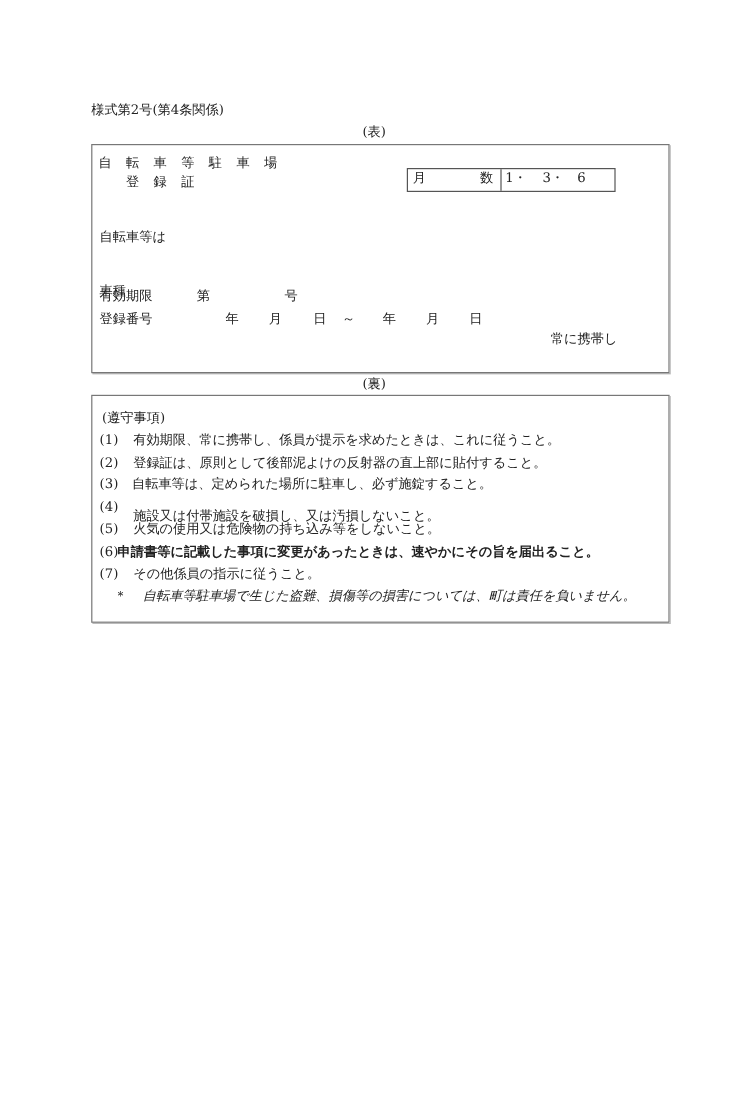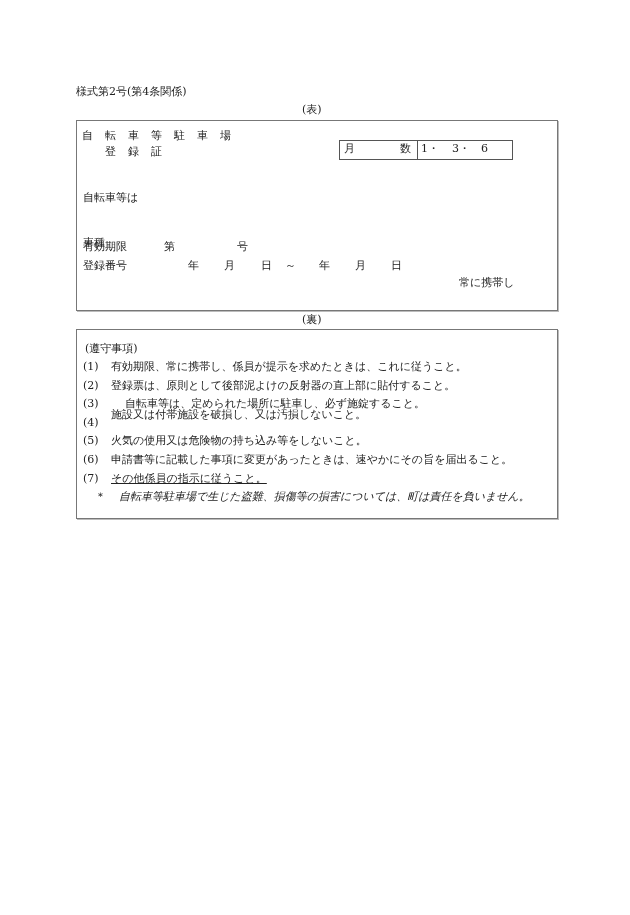--- a/index.html
+++ b/index.html
@@ -67,40 +67,40 @@
 
 <div class="abs" style="left:85px;top:342px;">(遵守事項)</div>
 
 <div>
   <div>
     <div class="abs" style="left:83px;top:360px;">(1)</div>
     <div class="abs" style="left:111px;top:360px;">有効期限、常に携帯し、係員が提示を求めたときは、これに従うこと。</div>
   </div>
   <div>
     <div class="abs" style="left:83px;top:379px;">(2)</div>
-    <div class="abs" style="left:111px;top:379px;">登録票は、原則として後部泥よけの反射器の直上部に貼付すること。</div>
+    <div class="abs" style="left:111px;top:379px;">登録証は、原則として後部泥よけの反射器の直上部に貼付すること。</div>
   </div>
   <div>
     <div class="abs" style="left:83px;top:397px;">(3)</div>
-    <div class="abs" style="left:125px;top:397px;">自転車等は、定められた場所に駐車し、必ず施錠すること。</div>
+    <div class="abs" style="left:110px;top:397px;">自転車等は、定められた場所に駐車し、必ず施錠すること。</div>
   </div>
   <div>
     <div class="abs" style="left:83px;top:416px;">(4)</div>
-    <div class="abs" style="left:111px;top:408px;text-align:center;">施設又は付帯施設を破損し、又は汚損しないこと。</div>
+    <div class="abs" style="left:111px;top:423px;text-align:center;">施設又は付帯施設を破損し、又は汚損しないこと。</div>
   </div>
   <div>
     <div class="abs" style="left:83px;top:434px;">(5)</div>
     <div class="abs" style="left:111px;top:434px;">火気の使用又は危険物の持ち込み等をしないこと。</div>
   </div>
   <div>
     <div class="abs" style="left:83px;top:453px;">(6)</div>
-    <div class="abs" style="left:111px;top:453px;">申請書等に記載した事項に変更があったときは、速やかにその旨を届出ること。</div>
+    <div class="abs" style="left:98px;top:453px;font-weight:bold;">申請書等に記載した事項に変更があったときは、速やかにその旨を届出ること。</div>
   </div>
   <div>
     <div class="abs" style="left:83px;top:472px;">(7)</div>
-    <div class="abs" style="left:111px;top:472px;text-decoration:underline;">その他係員の指示に従うこと。</div>
+    <div class="abs" style="left:111px;top:472px;">その他係員の指示に従うこと。</div>
   </div>
 </div>
 
 <div>
   <div class="abs" style="left:95px;top:490px;">＊</div>
   <div class="abs" style="left:119px;top:490px;font-style:italic;">自転車等駐車場で生じた盗難、損傷等の損害については、町は責任を負いません。</div>
 </div>
 
 </body></html>

